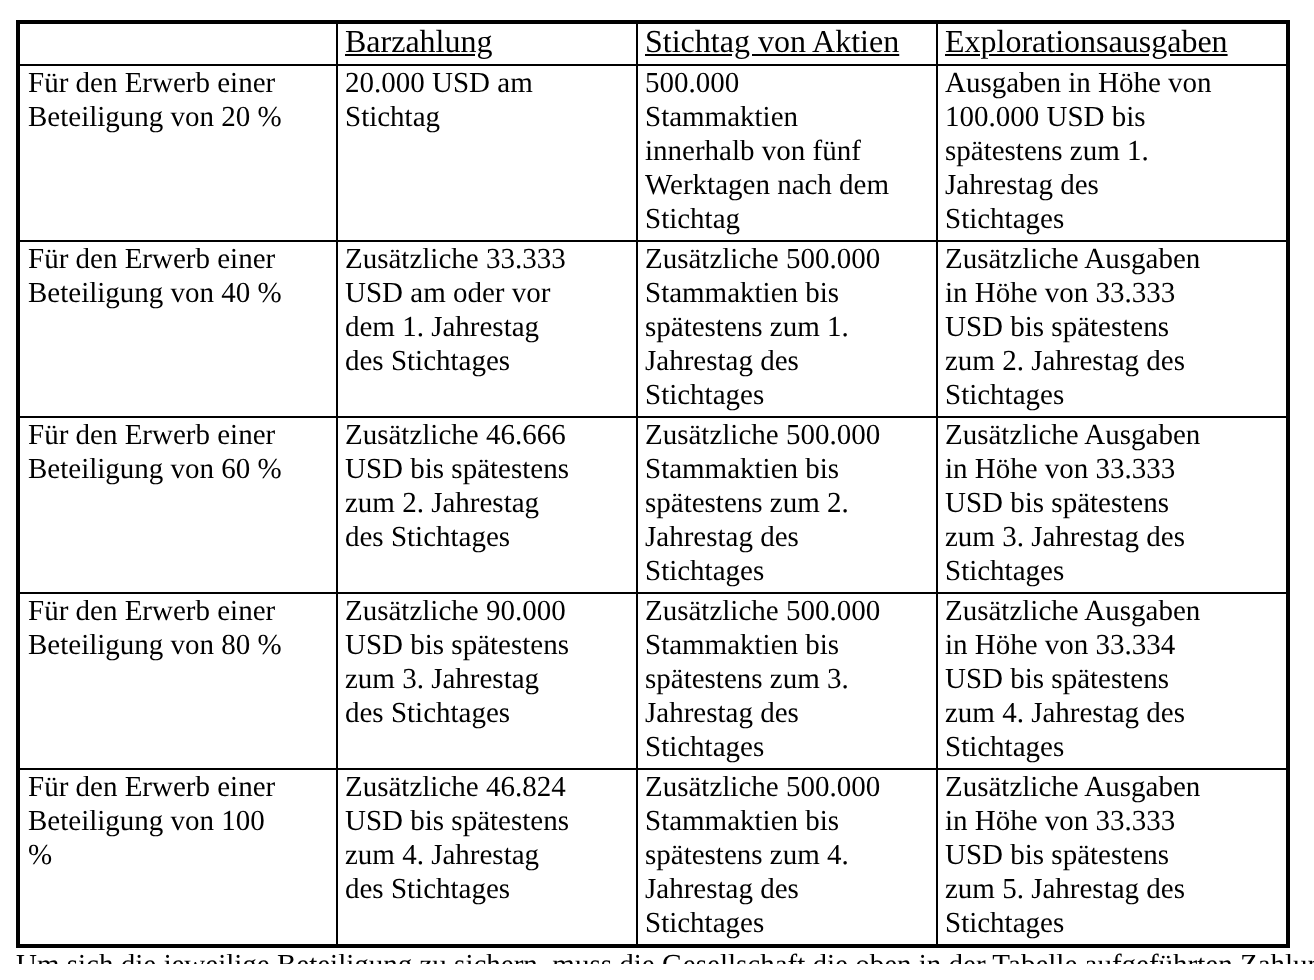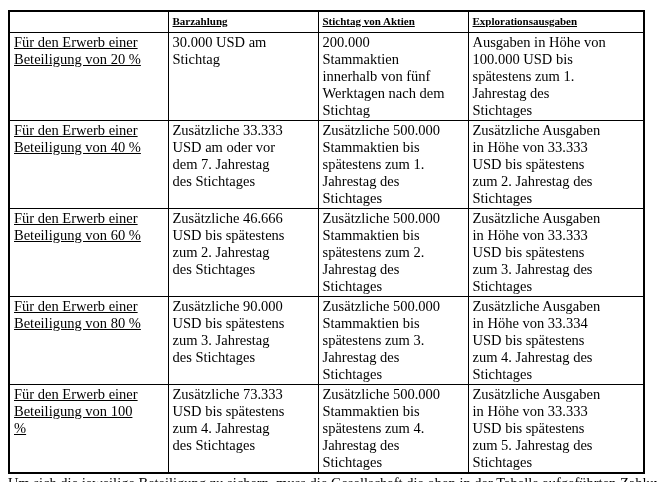--- a/index.html
+++ b/index.html
@@ -33,33 +33,32 @@
     font-size: 14.5px;
     line-height: 17px;
     white-space: pre-line;
     overflow: hidden;
     font-weight: normal;
   }
   .contract-table thead tr {
     height: 21px;
   }
   .contract-table thead th {
-    font-weight: bold;
-    font-size: 11px;
+    font-weight: normal;
+    font-size: 16px;
     white-space: nowrap;
   }
   .contract-table thead th .u {
     text-decoration: underline;
   }
   .contract-table tbody tr {
     height: 88px;
   }
   .contract-table td.c1 {
     padding-right: 10px;
-    text-decoration: underline;
   }
   .clipped-line {
     margin-top: 1px;
     height: 7px;
     overflow: hidden;
     font-size: 14.5px;
     line-height: 17px;
     white-space: nowrap;
   }
 </style>
@@ -80,39 +79,39 @@
         <th><span class="u"></span></th>
         <th><span class="u">Barzahlung</span></th>
         <th><span class="u">Stichtag von Aktien</span></th>
         <th><span class="u">Explorationsausgaben</span></th>
       </tr>
     </thead>
     <tbody>
       <tr>
         <td class="c1">Für den Erwerb einer
 Beteiligung von 20 %</td>
-        <td>30.000 USD am
+        <td>20.000 USD am
 Stichtag</td>
-        <td>200.000
+        <td>500.000
 Stammaktien
 innerhalb von fünf
 Werktagen nach dem
 Stichtag</td>
         <td>Ausgaben in Höhe von
 100.000 USD bis
 spätestens zum 1.
 Jahrestag des
 Stichtages</td>
       </tr>
       <tr>
         <td class="c1">Für den Erwerb einer
 Beteiligung von 40 %</td>
         <td>Zusätzliche 33.333
 USD am oder vor
-dem 7. Jahrestag
+dem 1. Jahrestag
 des Stichtages</td>
         <td>Zusätzliche 500.000
 Stammaktien bis
 spätestens zum 1.
 Jahrestag des
 Stichtages</td>
         <td>Zusätzliche Ausgaben
 in Höhe von 33.333
 USD bis spätestens
 zum 2. Jahrestag des
@@ -151,21 +150,21 @@
         <td>Zusätzliche Ausgaben
 in Höhe von 33.334
 USD bis spätestens
 zum 4. Jahrestag des
 Stichtages</td>
       </tr>
       <tr>
         <td class="c1">Für den Erwerb einer
 Beteiligung von 100
 %</td>
-        <td>Zusätzliche 73.333
+        <td>Zusätzliche 46.824
 USD bis spätestens
 zum 4. Jahrestag
 des Stichtages</td>
         <td>Zusätzliche 500.000
 Stammaktien bis
 spätestens zum 4.
 Jahrestag des
 Stichtages</td>
         <td>Zusätzliche Ausgaben
 in Höhe von 33.333

